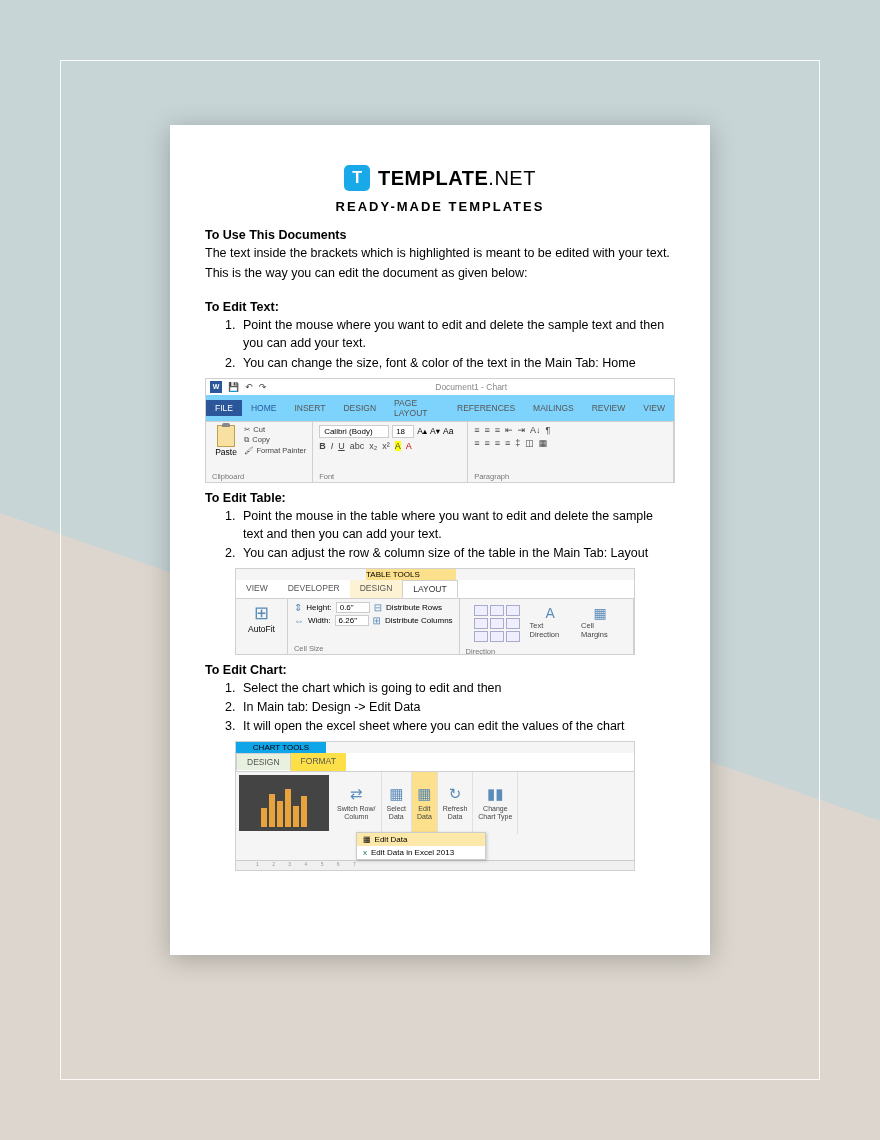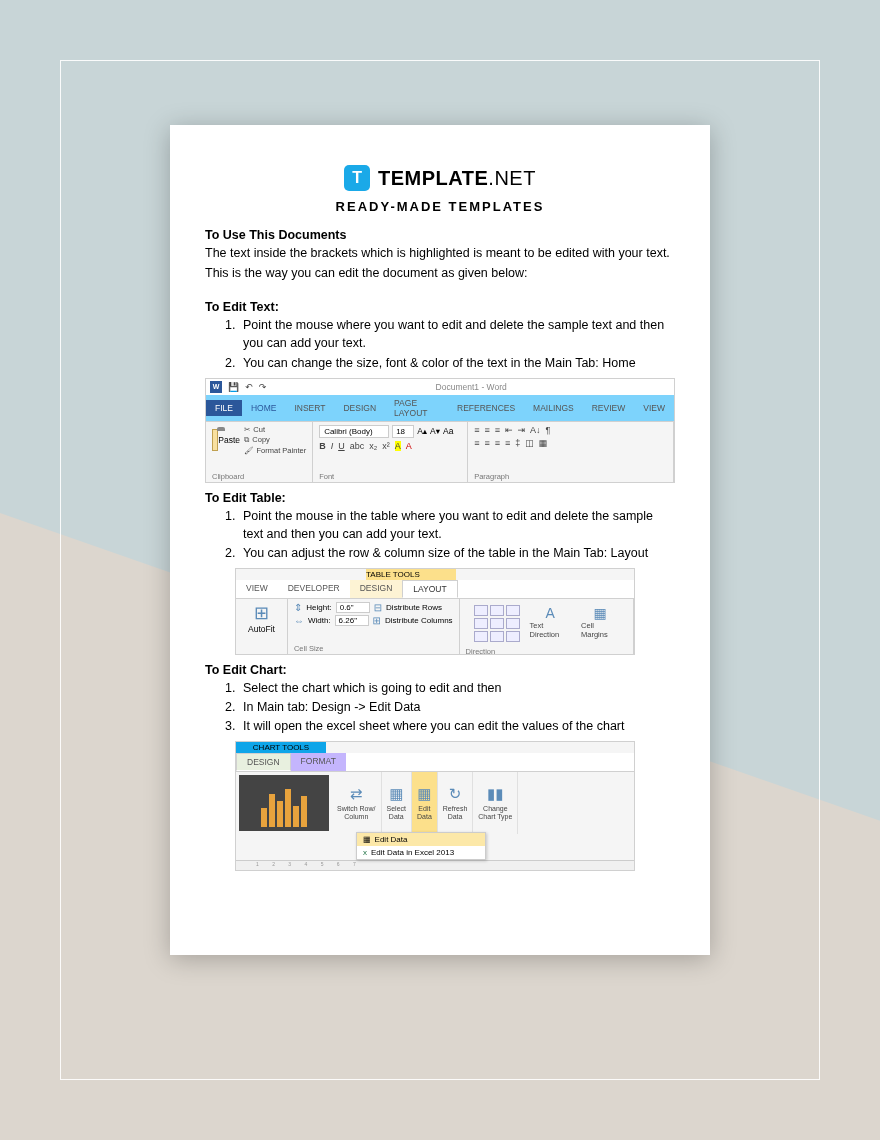--- a/index.html
+++ b/index.html
@@ -23,21 +23,21 @@
 .r1-qat .qat-icon { font-size: 9px; color: #444; }
 .r1-qat .doc-title { flex: 1; text-align: center; color: #888; font-size: 8.5px; }
 .r1-tabs { display: flex; align-items: center; background: #7dd3fc; border-bottom: 1px solid #d0d0d0; }
 .r1-tabs .tab { padding: 3px 9px; font-size: 8.5px; color: #555; }
 .r1-tabs .tab.file { background: #2b579a; color: #fff; }
 .r1-tabs .tab.active { color: #2b579a; }
 .r1-body { display: flex; height: 60px; }
 .r1-group { border-right: 1px solid #d0d0d0; padding: 3px 6px 1px 6px; display: flex; flex-direction: column; justify-content: space-between; }
 .r1-group-label { text-align: left; font-size: 7.5px; color: #777; margin-top: 2px; }
 .r1-clipboard { display: flex; gap: 4px; }
-.r1-paste { display: flex; flex-direction: row; align-items: center; width: 28px; }
+.r1-paste { display: flex; flex-direction: column; align-items: center; width: 28px; }
 .r1-paste-icon { width: 18px; height: 22px; background: #f8e0a0; border: 1px solid #c0a050; position: relative; }
 .r1-paste-icon::before { content: ''; position: absolute; top: -3px; left: 4px; width: 8px; height: 4px; background: #888; border-radius: 2px 2px 0 0; }
 .r1-clip-actions { display: flex; flex-direction: column; gap: 1px; font-size: 7.5px; color: #444; }
 .r1-clip-actions div { display: flex; align-items: center; gap: 3px; }
 .r1-font-top { display: flex; align-items: center; gap: 3px; margin-bottom: 3px; }
 .r1-font-top .fontname { border: 1px solid #ccc; background: #fff; padding: 1px 4px; width: 70px; font-size: 8px; }
 .r1-font-top .fontsize { border: 1px solid #ccc; background: #fff; padding: 1px 3px; width: 22px; font-size: 8px; }
 .r1-font-bot { display: flex; align-items: center; gap: 5px; font-size: 9px; color: #444; }
 .r1-para { display: flex; flex-direction: column; gap: 3px; }
 .r1-para-row { display: flex; gap: 5px; font-size: 9px; color: #444; }
@@ -101,21 +101,21 @@
     <li>Point the mouse where you want to edit and delete the sample text and then you can add your text.</li>
     <li>You can change the size, font &amp; color of the text in the Main Tab: Home</li>
   </ol>
 
   <div class="ribbon">
     <div class="r1-qat">
       <div class="word-icon">W</div>
       <span class="qat-icon">💾</span>
       <span class="qat-icon">↶</span>
       <span class="qat-icon">↷</span>
-      <span class="doc-title">Document1 - Word</span>
+      <span class="doc-title">Document1 - Chart</span>
     </div>
     <div class="r1-tabs">
       <div class="tab file">FILE</div>
       <div class="tab active">HOME</div>
       <div class="tab">INSERT</div>
       <div class="tab">DESIGN</div>
       <div class="tab">PAGE LAYOUT</div>
       <div class="tab">REFERENCES</div>
       <div class="tab">MAILINGS</div>
       <div class="tab">REVIEW</div>
@@ -264,21 +264,21 @@
   <ol class="list">
     <li>Select the chart which is going to edit and then</li>
     <li>In Main tab: Design -&gt; Edit Data</li>
     <li>It will open the excel sheet where you can edit the values of the chart</li>
   </ol>
 
   <div class="ribbon r3">
     <div class="r3-charttools">CHART TOOLS</div>
     <div class="r3-tabs">
       <div class="tab active" style="background:#e8f0df">DESIGN</div>
-      <div class="tab" style="background:#c4b5fd">FORMAT</div>
+      <div class="tab" style="background:#fde047">FORMAT</div>
     </div>
     <div class="r3-body">
       <div class="r3-preview">
         <div class="bar" style="height:40%"></div>
           <div class="bar" style="height:70%"></div>
           <div class="bar" style="height:55%"></div>
         <div class="bar" style="height:80%"></div>
           <div class="bar" style="height:45%"></div>
           <div class="bar" style="height:65%"></div>
       </div>

